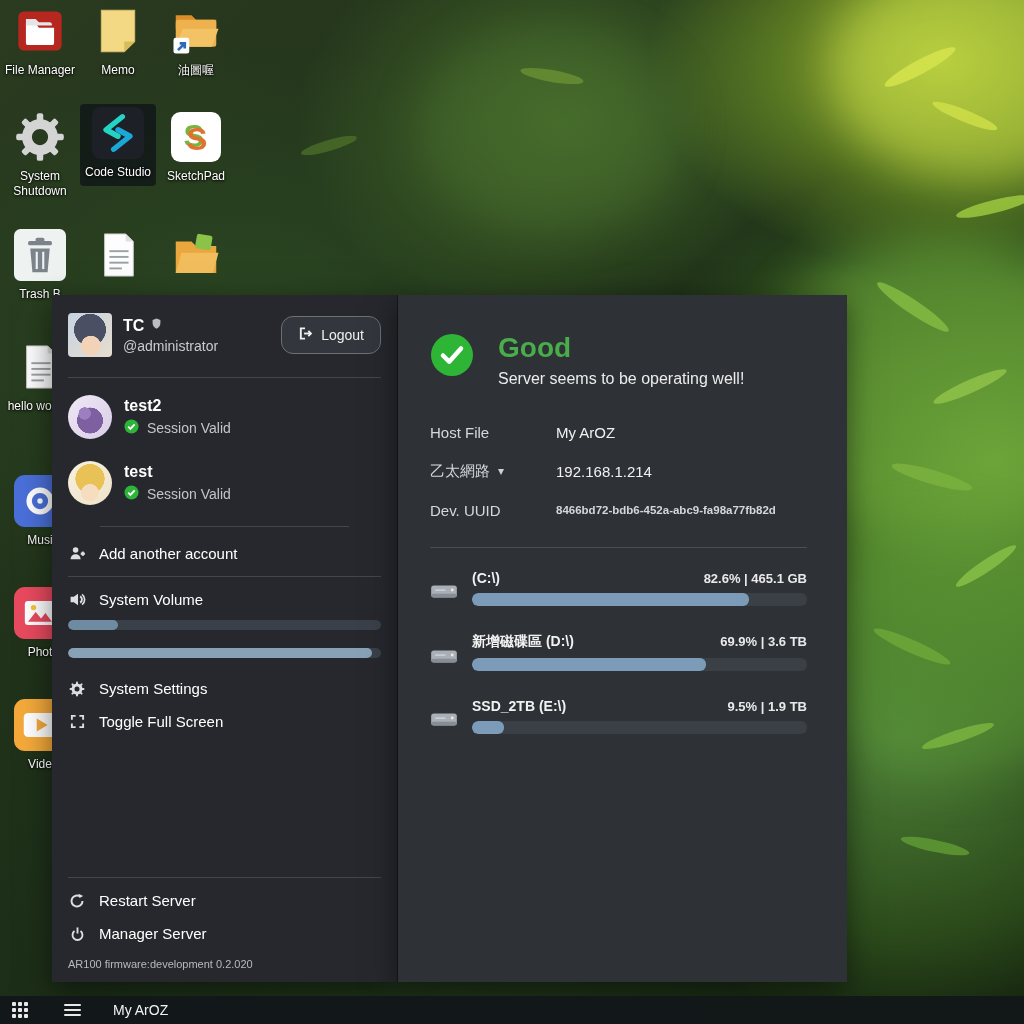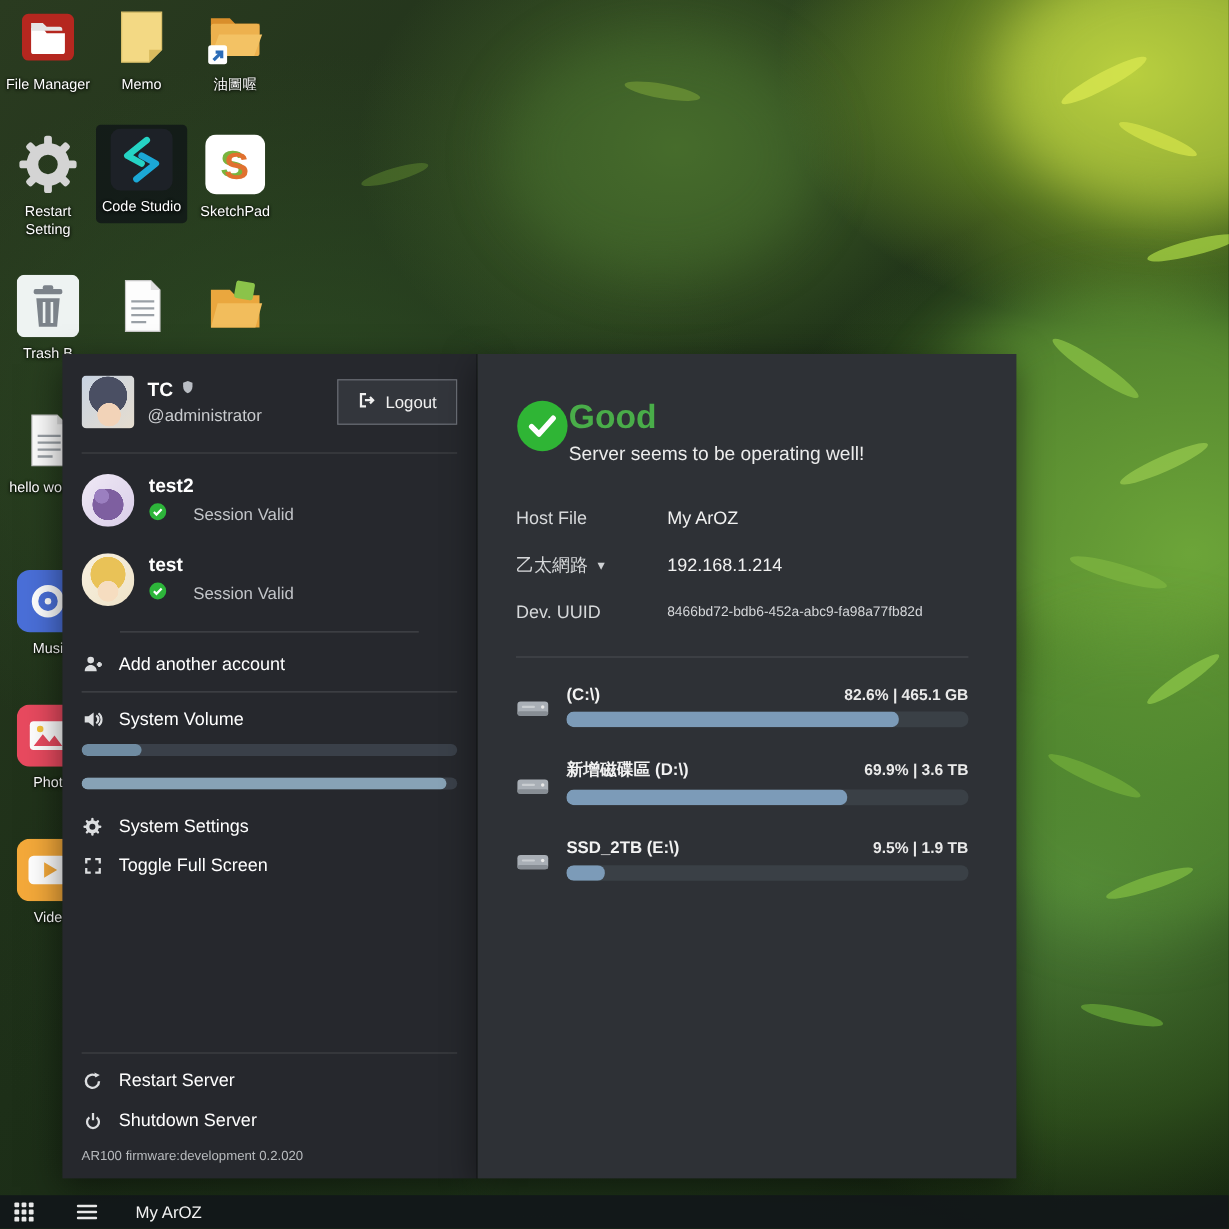--- a/index.html
+++ b/index.html
@@ -44,44 +44,44 @@
     radial-gradient(circle at 38% 42%, #9b7fc0 0 16%, transparent 17%),
     radial-gradient(circle at 50% 58%, #7e5fa0 0 38%, transparent 39%),
     linear-gradient(135deg,#efe9f5,#d9cde8);}
   .avatar-test{background:
     radial-gradient(circle at 50% 72%, #f6ddc0 0 22%, transparent 23%),
     radial-gradient(circle at 50% 40%, #e9c257 0 42%, transparent 43%),
     linear-gradient(135deg,#f7f0e0,#efe3c8);}
   .up-name-row{display:flex;align-items:center;gap:6px;font-size:16px;font-weight:bold;color:#fff;}
   .up-handle{font-size:14px;color:#c9cbce;margin-top:3px;}
   .logout-btn{margin-left:auto;display:flex;align-items:center;gap:8px;background:#33363c;
-              border:1px solid #6b6f76;border-radius:0;color:#f0f0f0;font-size:14px;
+              border:1px solid #6b6f76;border-radius:12px;color:#f0f0f0;font-size:14px;
               padding:9px 16px;cursor:pointer;font-family:inherit;}
   .divider{border:none;border-top:1px solid rgba(255,255,255,.14);margin:6px 16px;}
   .divider.indent{margin:10px 48px;}
   .account{display:flex;align-items:center;gap:12px;padding:11px 16px;cursor:pointer;}
   .acc-name{font-size:16px;font-weight:bold;color:#fff;}
-  .acc-status{display:flex;align-items:center;gap:22px;font-size:14px;color:#c2c5c9;margin-top:4px;}
+  .acc-status{display:flex;align-items:center;gap:8px;font-size:14px;color:#c2c5c9;margin-top:4px;}
   .menu-item{display:flex;align-items:center;gap:13px;padding:8px 16px;font-size:15px;
              color:#ffffff;cursor:pointer;}
   .mi-icon{width:18px;display:flex;justify-content:center;flex:0 0 auto;}
   .slider-row{padding:4px 16px 14px;}
   .slider-track{height:10px;border-radius:5px;background:#3a4049;overflow:hidden;cursor:pointer;}
   .slider-fill{height:100%;border-radius:5px;background:#6f8ba1;}
   .firmware{padding:8px 16px 12px;font-size:11px;color:#b7babd;}
   .bottom-group{margin-top:auto;}
 
   
-  .status-head{display:flex;align-items:flex-start;}
+  .status-head{display:flex;align-items:flex-start;gap:24px;}
   .status-title{font-size:28px;font-weight:bold;color:#49ad49;line-height:1.1;}
   .status-msg{font-size:16px;color:#ececec;margin-top:6px;}
   .info-grid{display:grid;grid-template-columns:126px 1fr;row-gap:21px;margin-top:36px;align-items:center;}
   .info-label{font-size:15px;color:#d6d8da;display:flex;align-items:center;gap:8px;}
   .info-value{font-size:15px;color:#f1f1f1;}
-  .info-value.small{font-size:11.5px;color:#d5d7da;}
+  .info-value.small{font-size:11.5px;color:#d5d7da;font-weight:bold;}
   .caret{font-size:12px;color:#cfd1d4;}
   .sp-divider{border:none;border-top:1px solid rgba(255,255,255,.14);margin:28px 0 0;}
   .disks{margin-top:22px;}
   .disk-row{display:flex;align-items:flex-end;margin-bottom:27px;}
   .disk-ic{width:42px;flex:0 0 auto;padding-bottom:0;}
   .disk-main{flex:1;}
   .disk-top{display:flex;justify-content:space-between;align-items:baseline;margin-bottom:7px;}
   .disk-name{font-size:14px;font-weight:bold;color:#f2f2f2;}
   .disk-usage{font-size:13px;font-weight:600;color:#eaeaea;margin-left:13px;}
   .bar-track{height:13px;border-radius:6px;background:#3a4046;overflow:hidden;}
@@ -162,21 +162,21 @@
           <rect x="21" y="2" width="6" height="9" rx="2" transform="rotate(90 24 24)"></rect>
           <rect x="21" y="2" width="6" height="9" rx="2" transform="rotate(135 24 24)"></rect>
           <rect x="21" y="2" width="6" height="9" rx="2" transform="rotate(180 24 24)"></rect>
           <rect x="21" y="2" width="6" height="9" rx="2" transform="rotate(225 24 24)"></rect>
           <rect x="21" y="2" width="6" height="9" rx="2" transform="rotate(270 24 24)"></rect>
           <rect x="21" y="2" width="6" height="9" rx="2" transform="rotate(315 24 24)"></rect>
         </g>
         <circle cx="24" cy="24" r="12" fill="none" stroke="#d4d4d4" stroke-width="9"></circle>
       </svg>
   </div>
-  <div class="dlabel">Restart Setting</div>
+  <div class="dlabel">System Shutdown</div>
 </div>
 
 <div class="dicon selected" style="left:80px;top:104px">
   <div class="ic">
     <svg width="52" height="52" viewBox="0 0 48 48">
         <rect width="48" height="48" rx="8" fill="#1d2127"></rect>
         <path d="M28 9 13 21l11 6" stroke="#25d3c4" stroke-width="5" fill="none" stroke-linecap="round" stroke-linejoin="round"></path>
         <path d="M20 39 35 27l-11-6" stroke="#1ba8d6" stroke-width="5" fill="none" stroke-linecap="round" stroke-linejoin="round"></path>
       </svg>
   </div>
@@ -431,21 +431,21 @@
       </span>
       <span>Restart Server</span>
     </div>
     <div class="menu-item">
       <span class="mi-icon">
         <svg width="15" height="16" viewBox="0 0 16 17">
             <path d="M4.8 5.4a5.3 5.3 0 1 0 6.4 0" fill="none" stroke="#dcdee0" stroke-width="2"></path>
             <line x1="8" y1="1.5" x2="8" y2="8" stroke="#dcdee0" stroke-width="2"></line>
           </svg>
       </span>
-      <span>Shutdown Server</span>
+      <span>Manager Server</span>
     </div>
     <div class="firmware">AR100 firmware:development 0.2.020</div>
   </div>
 </aside>
 
 <section class="status-panel">
   <div class="status-head">
     <span>
       <svg width="44" height="44" viewBox="0 0 44 44">
           <circle cx="22" cy="22" r="21" fill="#2fb535"></circle>

